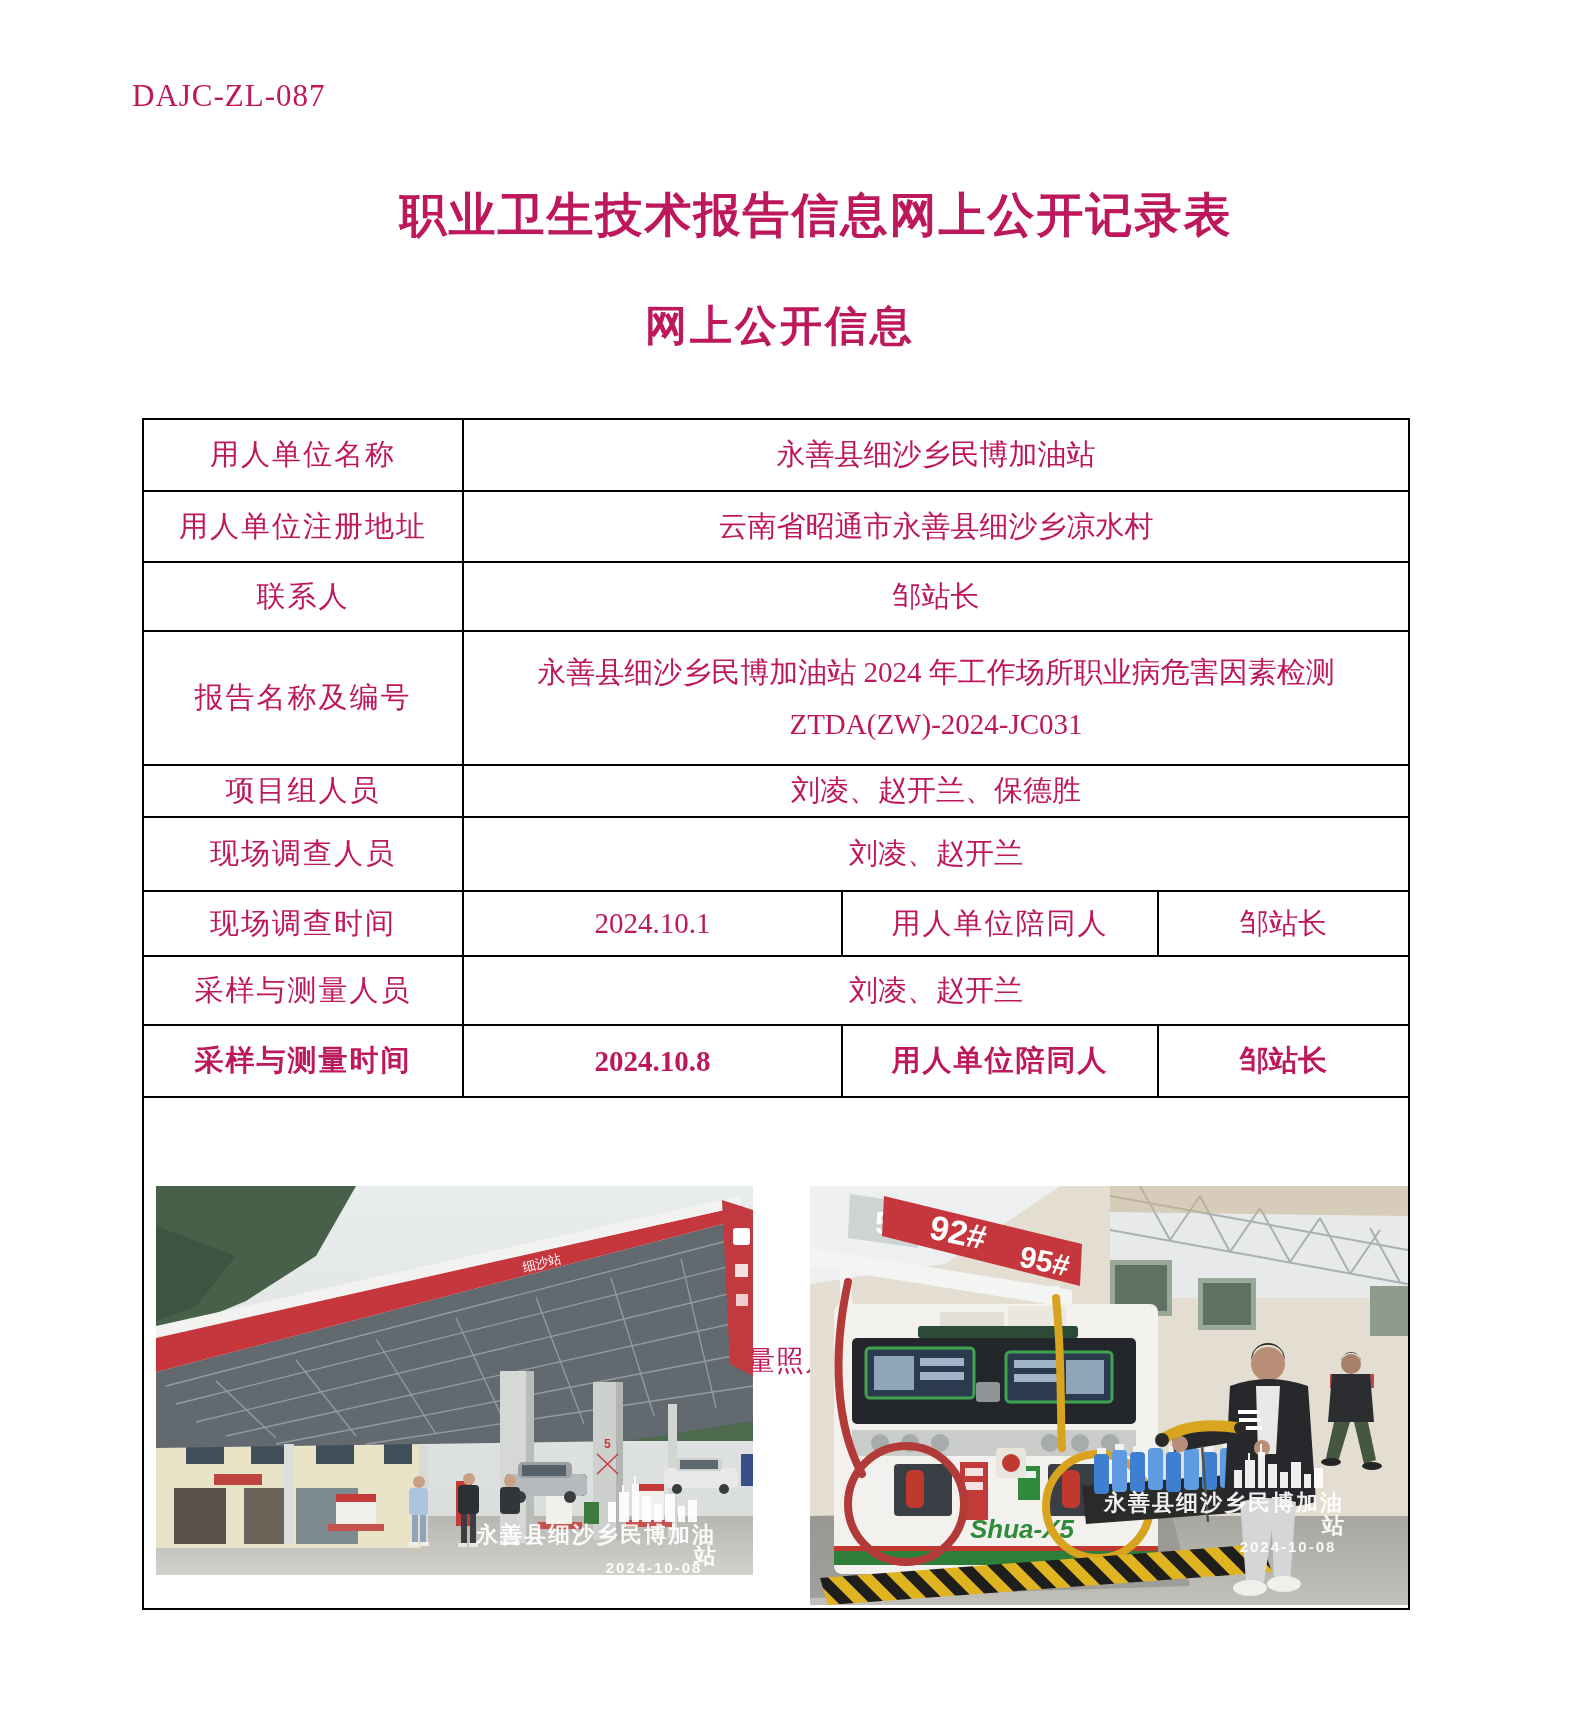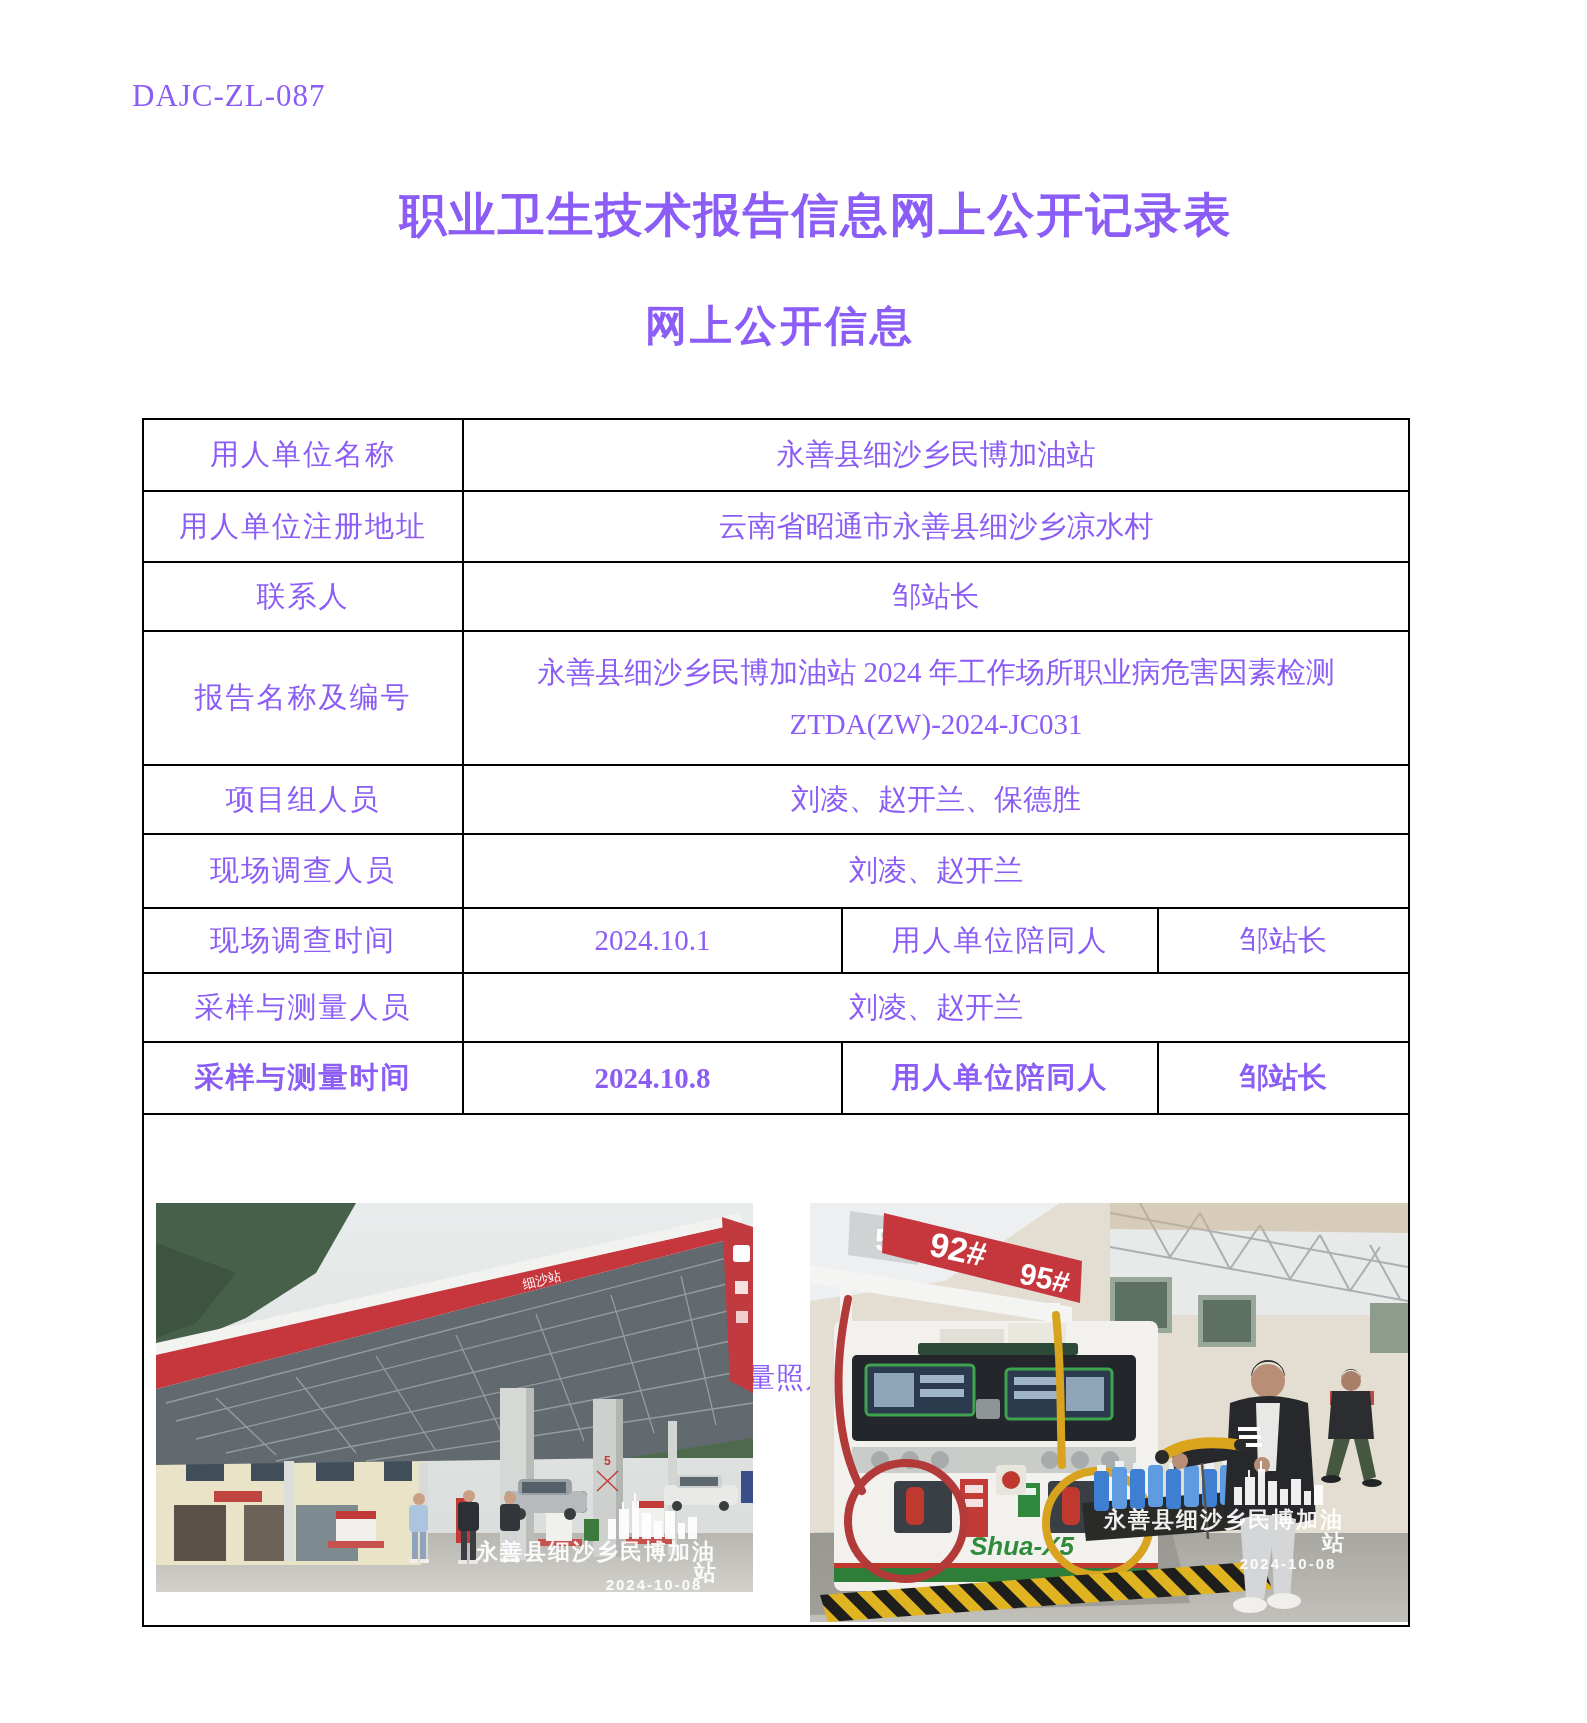--- a/index.html
+++ b/index.html
@@ -1,21 +1,21 @@
 <!DOCTYPE html>
 <html><head>
 <meta charset="utf-8">
 <style>
   html,body{margin:0;padding:0;background:#ffffff;}
   .page{
     position:relative;
     width:1587px;height:1723px;
     background:#ffffff;
     font-family:"Liberation Serif","DejaVu Serif",serif;
-    color:#8b5cf6;
+    color:#be185d;
     overflow:hidden;
   }
   .doc-code{
     position:absolute;left:132px;top:78px;
     font-size:31px;letter-spacing:1px;
   }
   .main-title{
     position:absolute;left:0;top:184px;width:1560px;
     text-align:center;font-size:47px;font-weight:bold;letter-spacing:2px;margin-left:36px;
   }
@@ -28,21 +28,21 @@
     width:1266px;border-collapse:collapse;table-layout:fixed;
   }
   table.info td{
     border:2px solid #000;
     font-size:29px;
     text-align:center;vertical-align:middle;
     padding:0 4px;overflow:hidden;
   }
   td.lbl{letter-spacing:2px;}
   tr.r1{height:72px;} tr.r2{height:71px;} tr.r3{height:69px;}
-  tr.r4{height:134px;} tr.r5{height:69px;} tr.r6{height:74px;padding-left:22px;}
+  tr.r4{height:134px;} tr.r5{height:52px;} tr.r6{height:74px;padding-left:22px;}
   tr.r7{height:65px;} tr.r8{height:69px;padding-left:12px;} tr.r9{height:72px;font-weight:bold;}
   tr.r10{height:512px;}
   .report-line{line-height:52px;}
   td.photo-cell{vertical-align:top;text-align:left;position:relative;padding:0;}
   .photo-caption{padding:16px 6px 0 6px;font-size:28px;letter-spacing:1px;}
   .photo{position:absolute;display:block;box-shadow:none;}
   .photo.left{left:12px;top:88px;}
   .photo.right{left:666px;top:88px;}
   svg text{font-family:"Liberation Sans","DejaVu Sans",sans-serif;}
   .wm{fill:#ffffff;opacity:0.93;font-weight:bold;}

